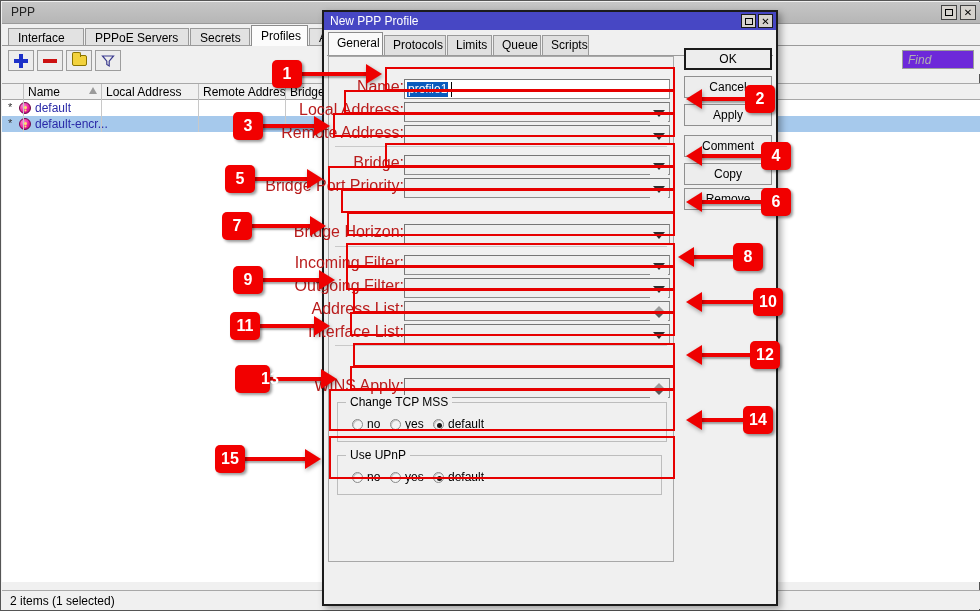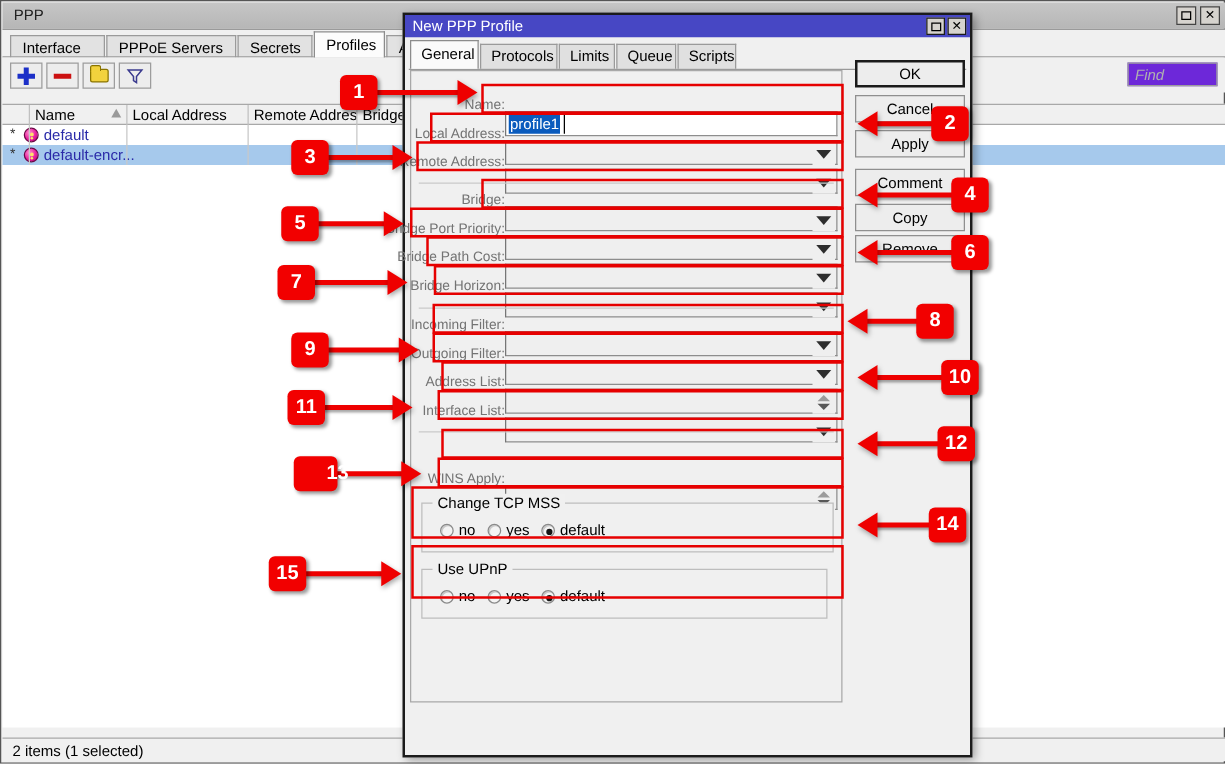--- a/index.html
+++ b/index.html
@@ -164,25 +164,25 @@
   
   #form-panel{
     position:absolute; left:4px; top:44px; width:346px; height:506px;
     background:#f0f0f0; border:1px solid #a8a8a8;
   }
 
   .frow{
     position:absolute; left:0; height:22px;
   }
   .flabel{
-    position:absolute; right:0; top:3px; font-size:11px; color:#737373;
+    position:absolute; right:0; top:3px; font-size:16px; color:#b91c1c;
     white-space:nowrap; text-align:left;
   }
   .finput{
-    position:absolute; top:14px; height:20px;
+    position:absolute; top:4px; height:20px;
     background:#efefef; border:1px solid #8d8d8d;
     border-top-color:#767676; border-left-color:#767676;text-align:right;
   }
   .finput.white{ background:#ffffff; }
   .fsel{
     position:absolute; left:2px; top:2px; height:15px; padding:0 1px;
     background:#0a5bbd; color:#fff; font-size:12px; line-height:15px;
   }
   .caret{
     position:absolute; top:2px; width:1px; height:15px; background:#000;
@@ -413,28 +413,20 @@
 
     <div class="frow" style="top:117px;left:0;width:344px;">
       <div class="flabel" style="right:269px;">Bridge Port Priority:</div>
       <div class="finput" style="left:75px;width:266px;">
         <span class="arrowbtn">
             <span class="dn"></span>
           </span>
       </div>
     </div>
 
-    <div class="frow" style="top:140px;left:0;width:344px;">
-      <div class="flabel" style="right:269px;">Bridge Path Cost:</div>
-      <div class="finput" style="left:75px;width:266px;">
-        <span class="arrowbtn">
-            <span class="dn"></span>
-          </span>
-      </div>
-    </div>
 
     <div class="frow" style="top:163px;left:0;width:344px;">
       <div class="flabel" style="right:269px;">Bridge Horizon:</div>
       <div class="finput" style="left:75px;width:266px;">
         <span class="arrowbtn">
             <span class="dn"></span>
           </span>
       </div>
     </div>
 

